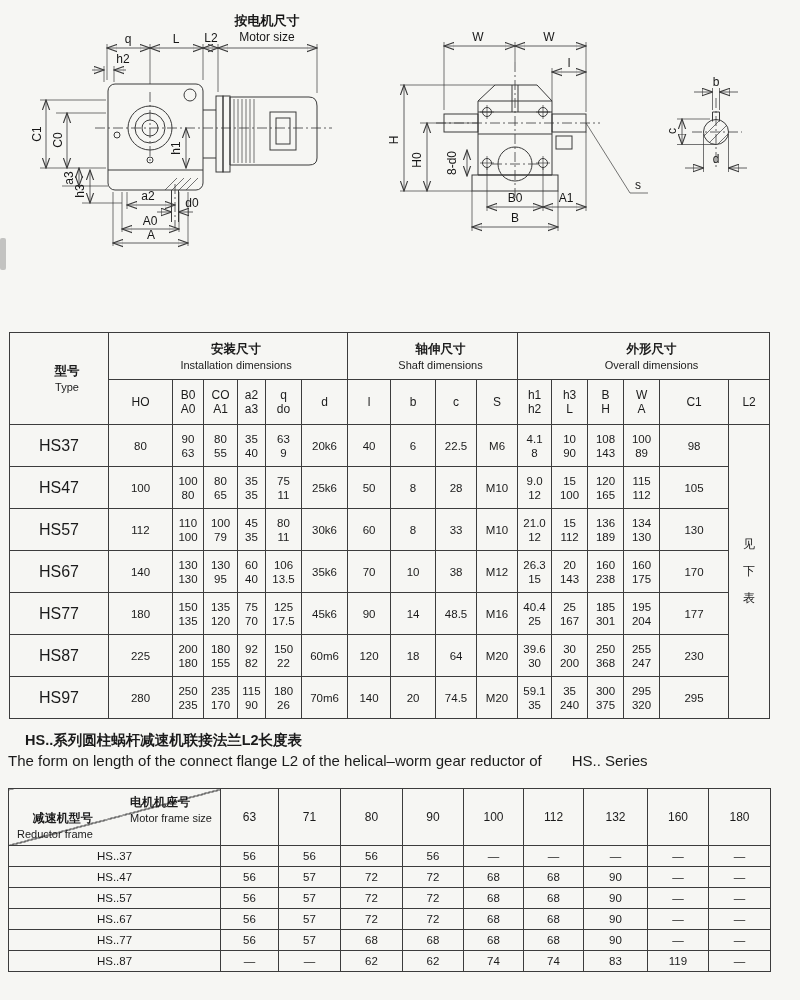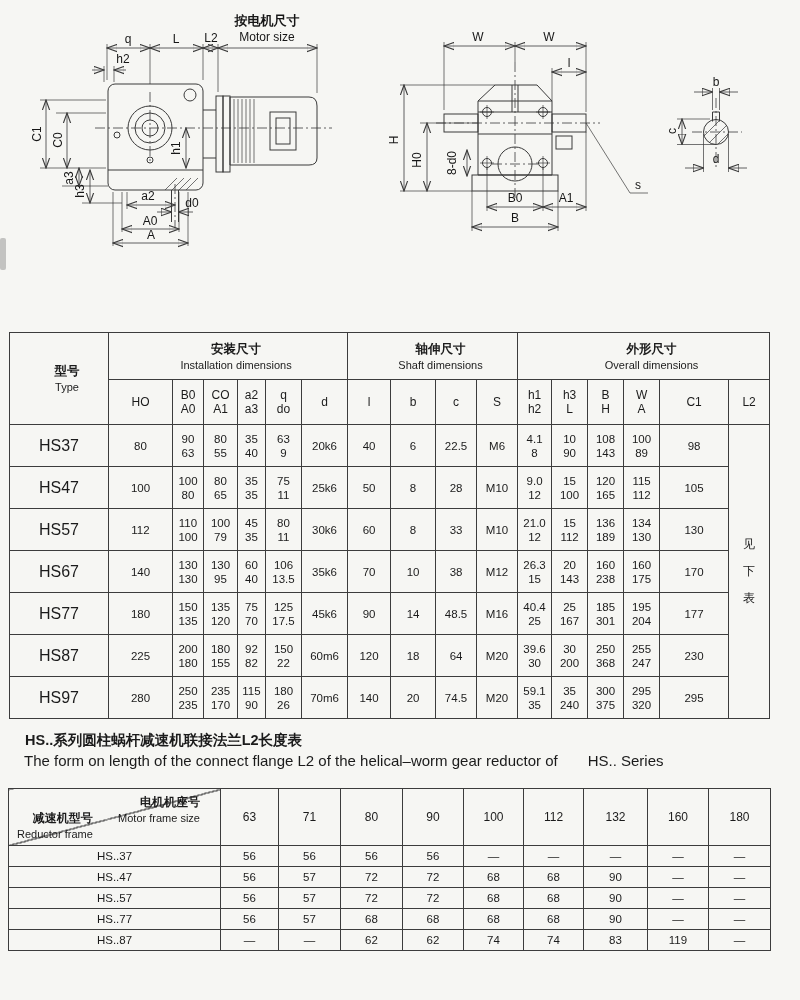--- a/index.html
+++ b/index.html
@@ -19,28 +19,28 @@
   #table1{position:absolute;top:332px;left:9px;width:760px;font-size:11.5px;line-height:14px;}
   #table1 .h1row th{height:46px;padding-left:16px;}
   #table1 .h2row th{height:44px;font-size:12px;}
   #table1 tbody td,#table1 tbody th{height:41px;}
   .cnb{display:block;font-size:12.5px;font-weight:bold;line-height:17px;}
   .ensm{display:block;font-size:11px;line-height:14px;}
   #table1 .typ{font-size:16px;}
   .l2note{font-size:12px;line-height:27px;}
   
   #cap-cn{position:absolute;top:731px;left:25px;font-size:14.5px;font-weight:bold;}
-  #cap-en{position:absolute;top:752px;left:24px;font-size:15px;}
+  #cap-en{position:absolute;top:752px;left:8px;font-size:15px;}
   #cap-en .series{margin-left:30px;}
   
   #table2{position:absolute;top:788px;left:8px;width:762px;font-size:11.5px;}
   #table2 .t2h th{height:56px;font-size:12px;}
   #table2 tbody th,#table2 tbody td{height:20px;}
   .diag{position:relative;background:linear-gradient(to bottom right,transparent calc(50% - .6px),#3c3c3c calc(50% - .6px),#3c3c3c calc(50% + .6px),transparent calc(50% + .6px));}
-  .diag .top{position:absolute;top:5px;right:20px;text-align:right;}
+  .diag .top{position:absolute;top:5px;right:8px;text-align:left;}
   .diag .bot{position:absolute;bottom:4px;left:8px;text-align:right;}
   .diag .cnb{font-size:12px;}
 </style>
 </head>
 <body>
 
 <div id="page">
   <div id="smudge"></div>
 
   <svg id="drawings" width="800" height="330" viewBox="0 0 800 330">
@@ -549,20 +549,32 @@
           <td>57</td>
           <td>72</td>
           <td>72</td>
           <td>68</td>
           <td>68</td>
           <td>90</td>
           <td>—</td>
           <td>—</td>
       </tr>
       <tr>
+        <th>HS..67</th>
+        <td>56</td>
+          <td>57</td>
+          <td>72</td>
+          <td>72</td>
+          <td>68</td>
+          <td>68</td>
+          <td>90</td>
+          <td>—</td>
+          <td>—</td>
+      </tr>
+      <tr>
         <th>HS..77</th>
         <td>56</td>
           <td>57</td>
           <td>68</td>
           <td>68</td>
           <td>68</td>
           <td>68</td>
           <td>90</td>
           <td>—</td>
           <td>—</td>

